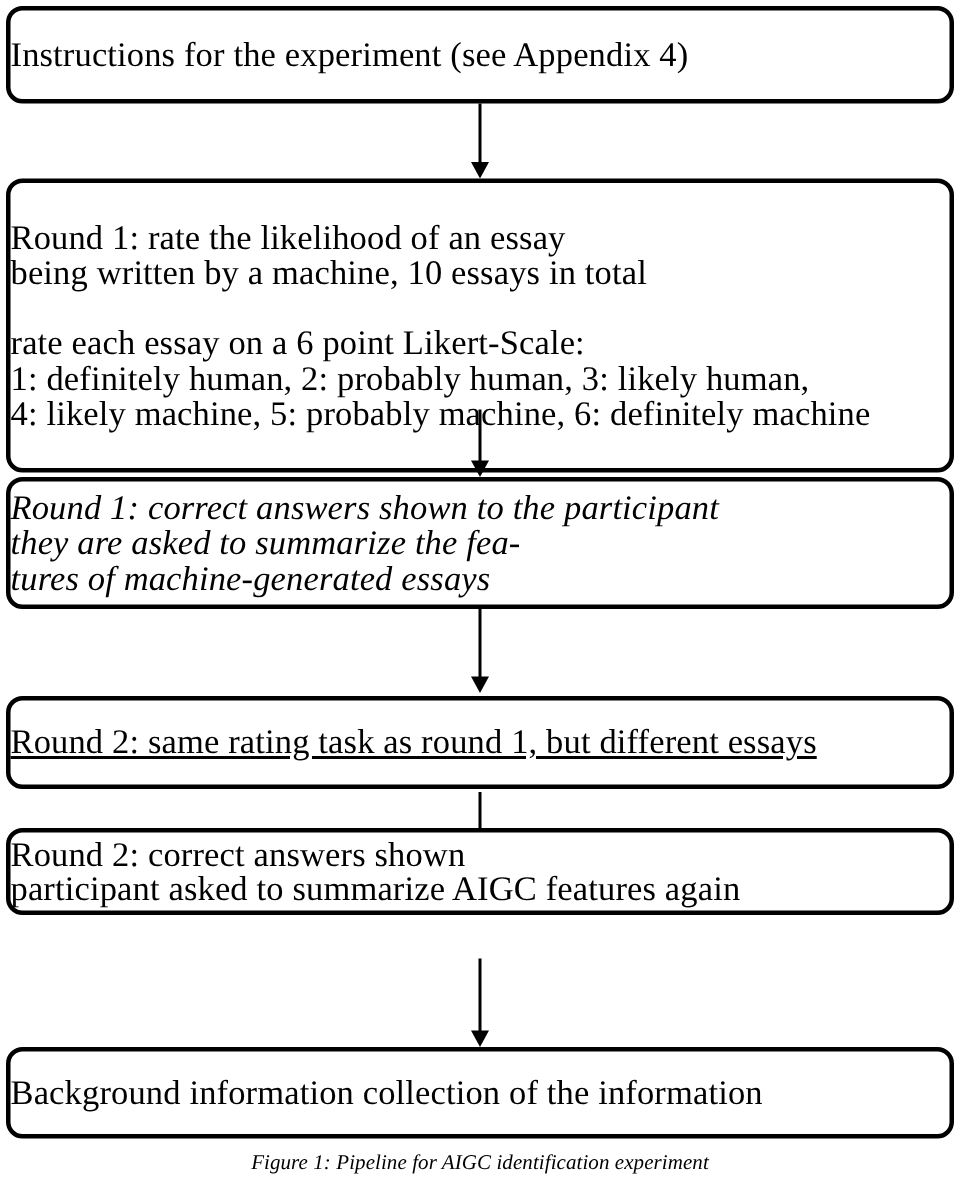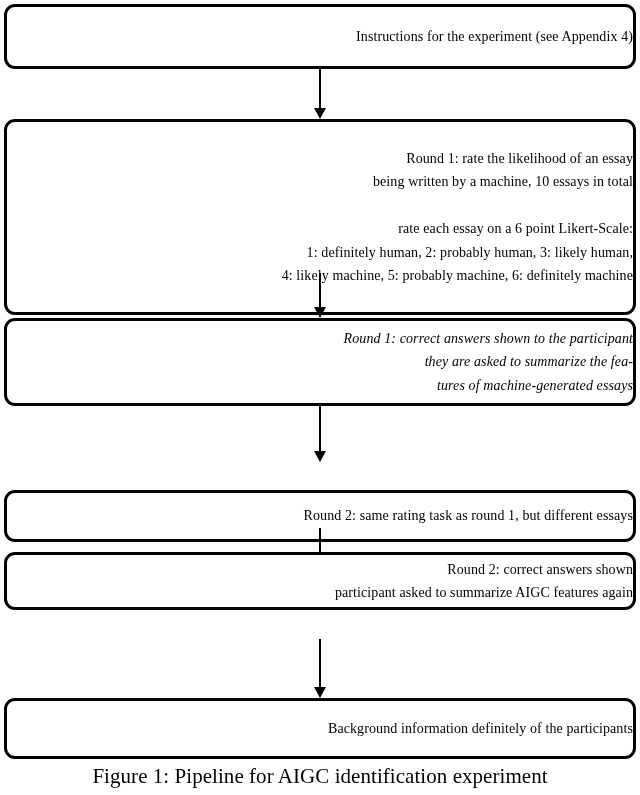--- a/index.html
+++ b/index.html
@@ -35,31 +35,31 @@
     border-radius: 11px;
     background: #ffffff;
     display: flex;
     align-items: center;
     justify-content: center;
     text-align: center;
   }
   .node-text {
     display: block;
     width: 100%;
-    text-align: right;
-    font-size: 14px;
+    text-align: left;
+    font-size: 23px;
     line-height: 23.5px;
     white-space: pre-line;
     letter-spacing: 0.1px;
   }
   
   #node-instructions { top: 4px;   height: 65px; }
   #node-round1-task  { top: 119px; height: 196px; }
   #node-round1-fb    { top: 318px; height: 88px; font-style: italic; }
-  #node-round2-task  { top: 490px; height: 52px; }
+  #node-round2-task  { top: 464px; height: 62px; text-decoration: underline; }
   #node-round2-fb    { top: 552px; height: 58px; }
   #node-background   { top: 698px; height: 61px; }
 
   .arrow {
     position: absolute;
     left: 317px;
     width: 6px;
   }
   .arrow .shaft {
     position: absolute;
@@ -88,23 +88,24 @@
   #arrow-4 .shaft { height: 40px; }
   #arrow-5 { top: 639px; height: 59px; }
   #arrow-5 .shaft { height: 49px; }
 
   #figure-caption {
     position: absolute;
     left: 0;
     top: 764px;
     width: 640px;
     text-align: center;
-    font-size: 21px;
+    font-size: 14px;
     line-height: 24px;
     letter-spacing: 0.05px;
+    font-style: italic;
   }
 </style>
 </head>
 <body>
 
 <div id="figure-root">
 
   <div class="flow">
 
     <div class="node" id="node-instructions">
@@ -154,20 +155,20 @@
       <span class="node-text">Round 2: correct answers shown
 participant asked to summarize AIGC features again</span>
     </div>
 
     <div class="arrow" id="arrow-5">
       <span class="shaft"></span>
       <span class="head"></span>
     </div>
 
     <div class="node" id="node-background">
-      <span class="node-text">Background information definitely of the participants</span>
+      <span class="node-text">Background information collection of the information</span>
     </div>
 
   </div>
 
   <div id="figure-caption">Figure 1: Pipeline for AIGC identification experiment</div>
 
 </div>
 
 </body></html>

